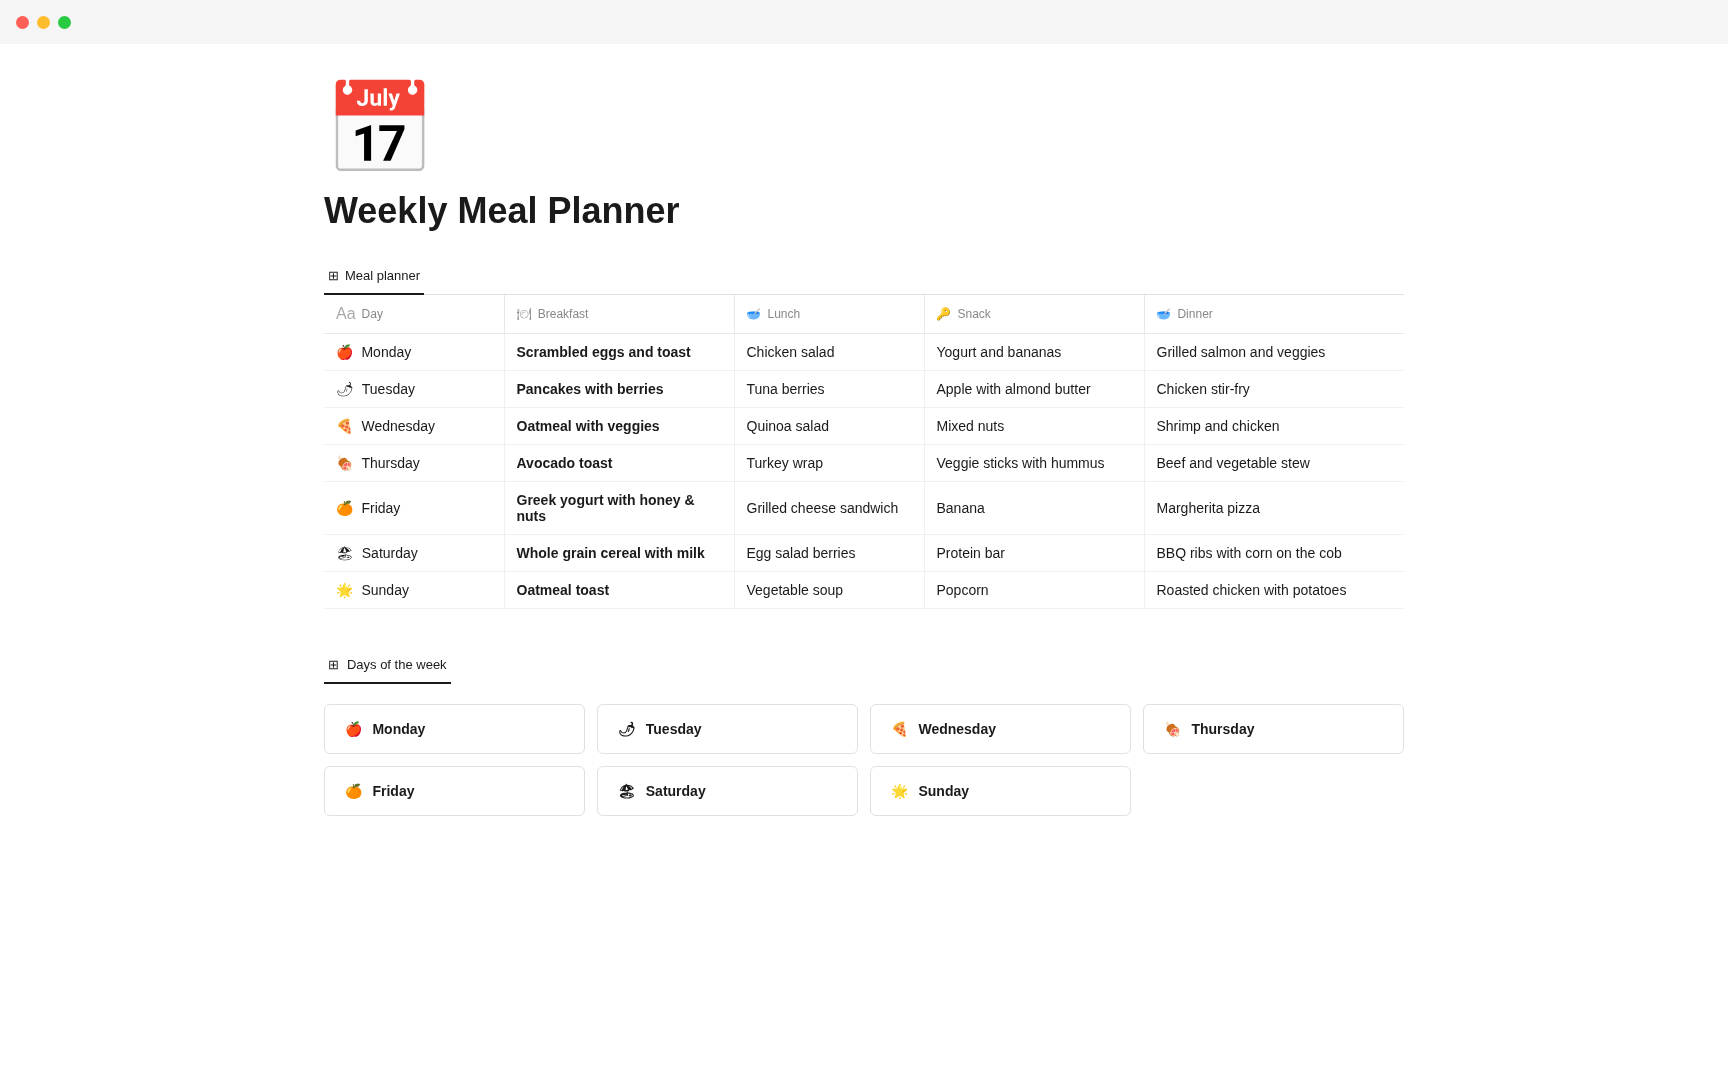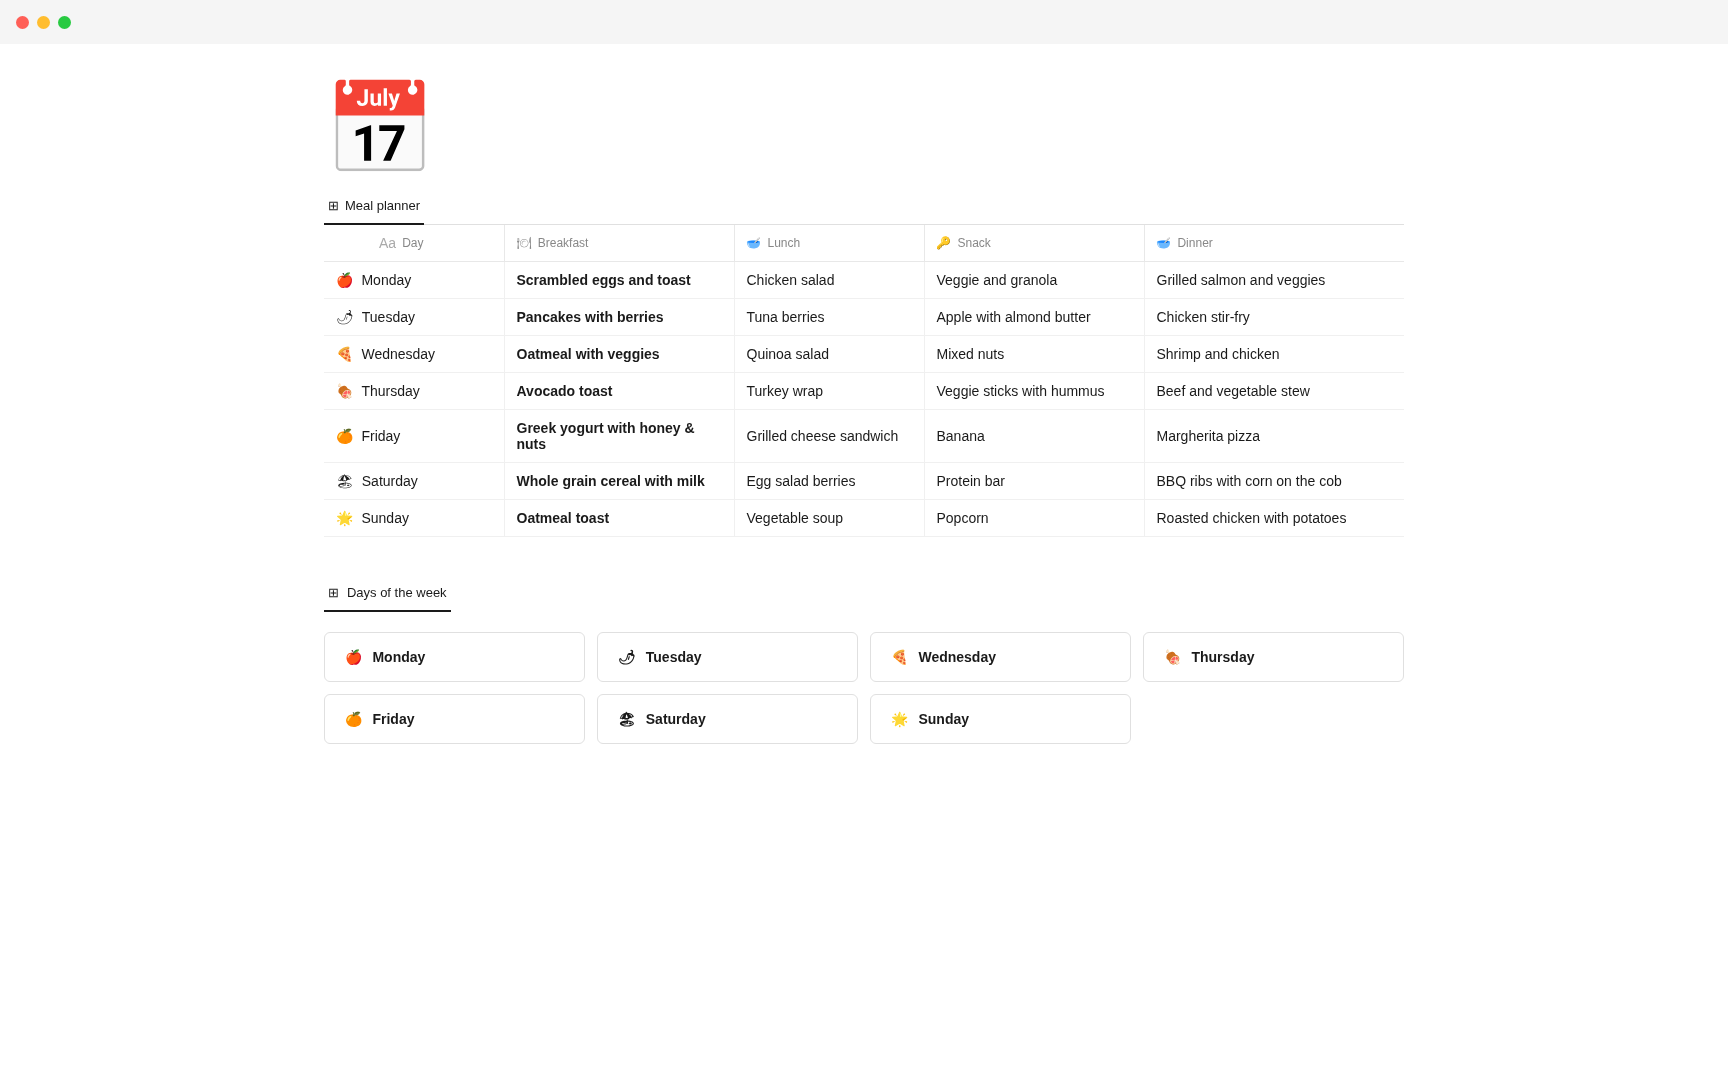--- a/index.html
+++ b/index.html
@@ -165,34 +165,35 @@
   <span class="dot dot-yellow"></span>
   <span class="dot dot-green"></span>
 </div>
 
 <div class="main">
 
   <div style="font-size:90px; margin-bottom:16px; line-height:1;">
     📅
   </div>
 
+  <h1 class="page-title">Weekly Meal Planner</h1>
 
   <div class="tab-bar">
     <div class="tab">
       <span style="font-size:13px;">⊞</span>
       <span>Meal planner</span>
     </div>
   </div>
 
   <table class="meal-table">
     <thead>
       <tr>
         <th class="col-day">
           <div class="th-inner">
-            <span style="font-size:14px; color:#aaa;margin-left:43px;">Aa</span>
+            <span style="font-size:16px; color:#aaa;">Aa</span>
             <span>Day</span>
           </div>
         </th>
         <th class="col-breakfast">
           <div class="th-inner">
             <span>🍽</span>
             <span>Breakfast</span>
           </div>
         </th>
         <th class="col-lunch">
@@ -218,21 +219,21 @@
     <tbody id="meal-tbody">
     <tr>
     <td class="col-day">
       <div class="day-cell">
         <span>🍎</span>
         <span>Monday</span>
       </div>
     </td>
     <td class="col-breakfast">Scrambled eggs and toast</td>
     <td class="col-lunch">Chicken salad</td>
-    <td class="col-snack">Veggie and granola</td>
+    <td class="col-snack">Yogurt and bananas</td>
     <td class="col-dinner">Grilled salmon and veggies</td>
   </tr>
         <tr>
     <td class="col-day">
       <div class="day-cell">
         <span>🌶</span>
         <span>Tuesday</span>
       </div>
     </td>
     <td class="col-breakfast">Pancakes with berries</td>

